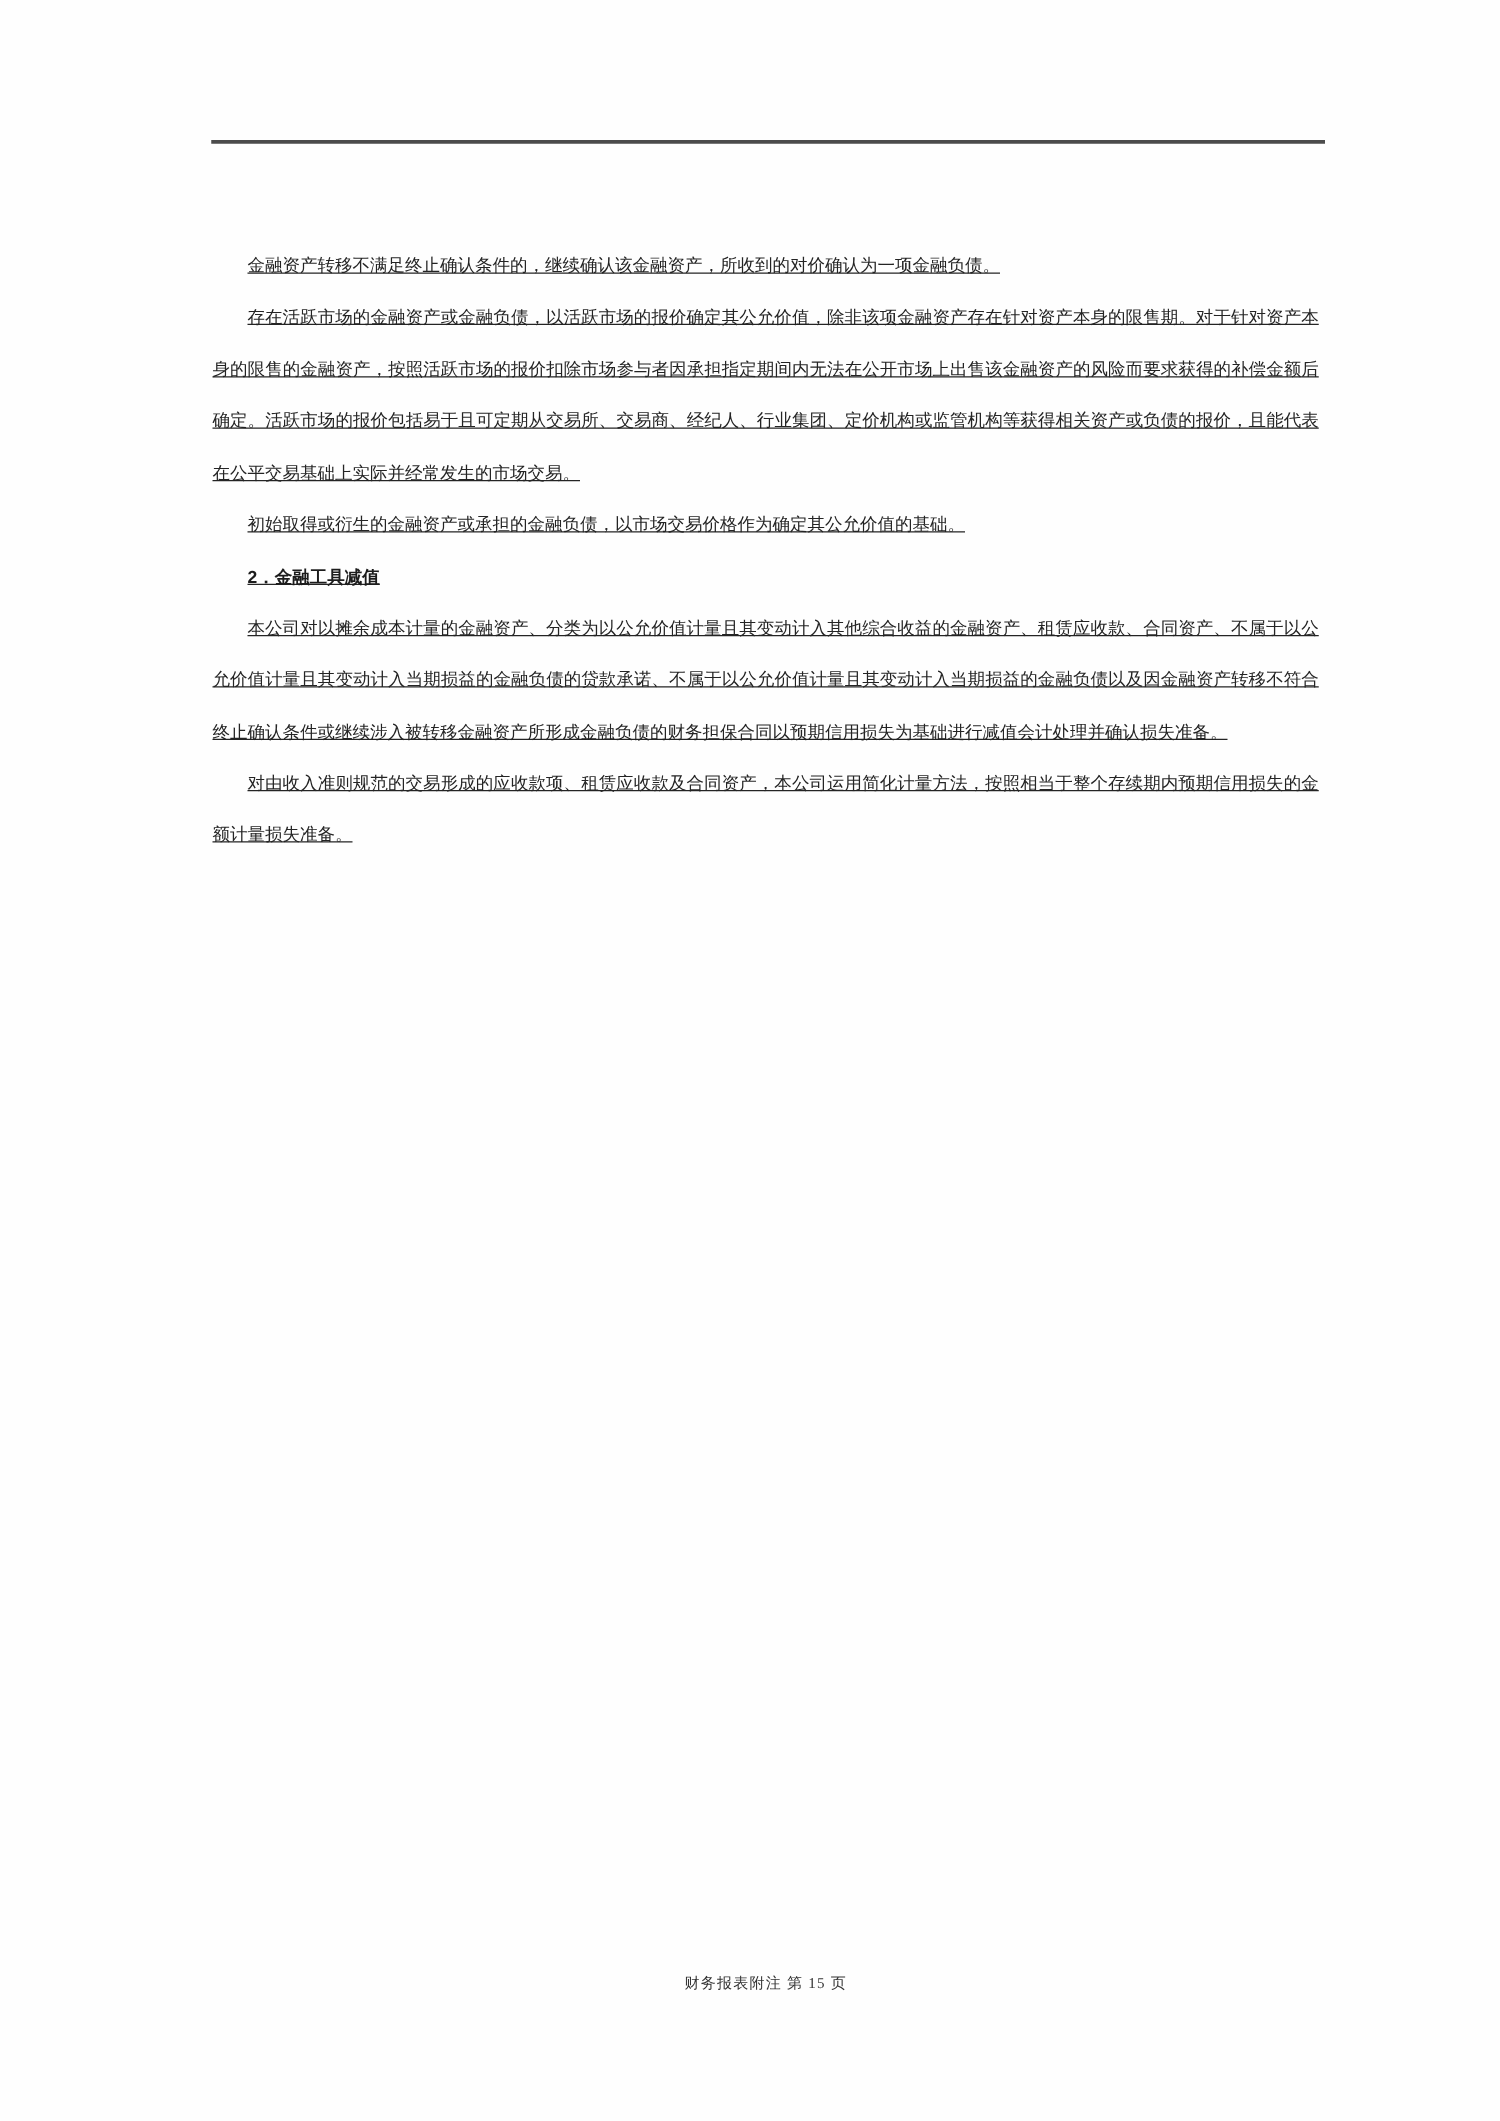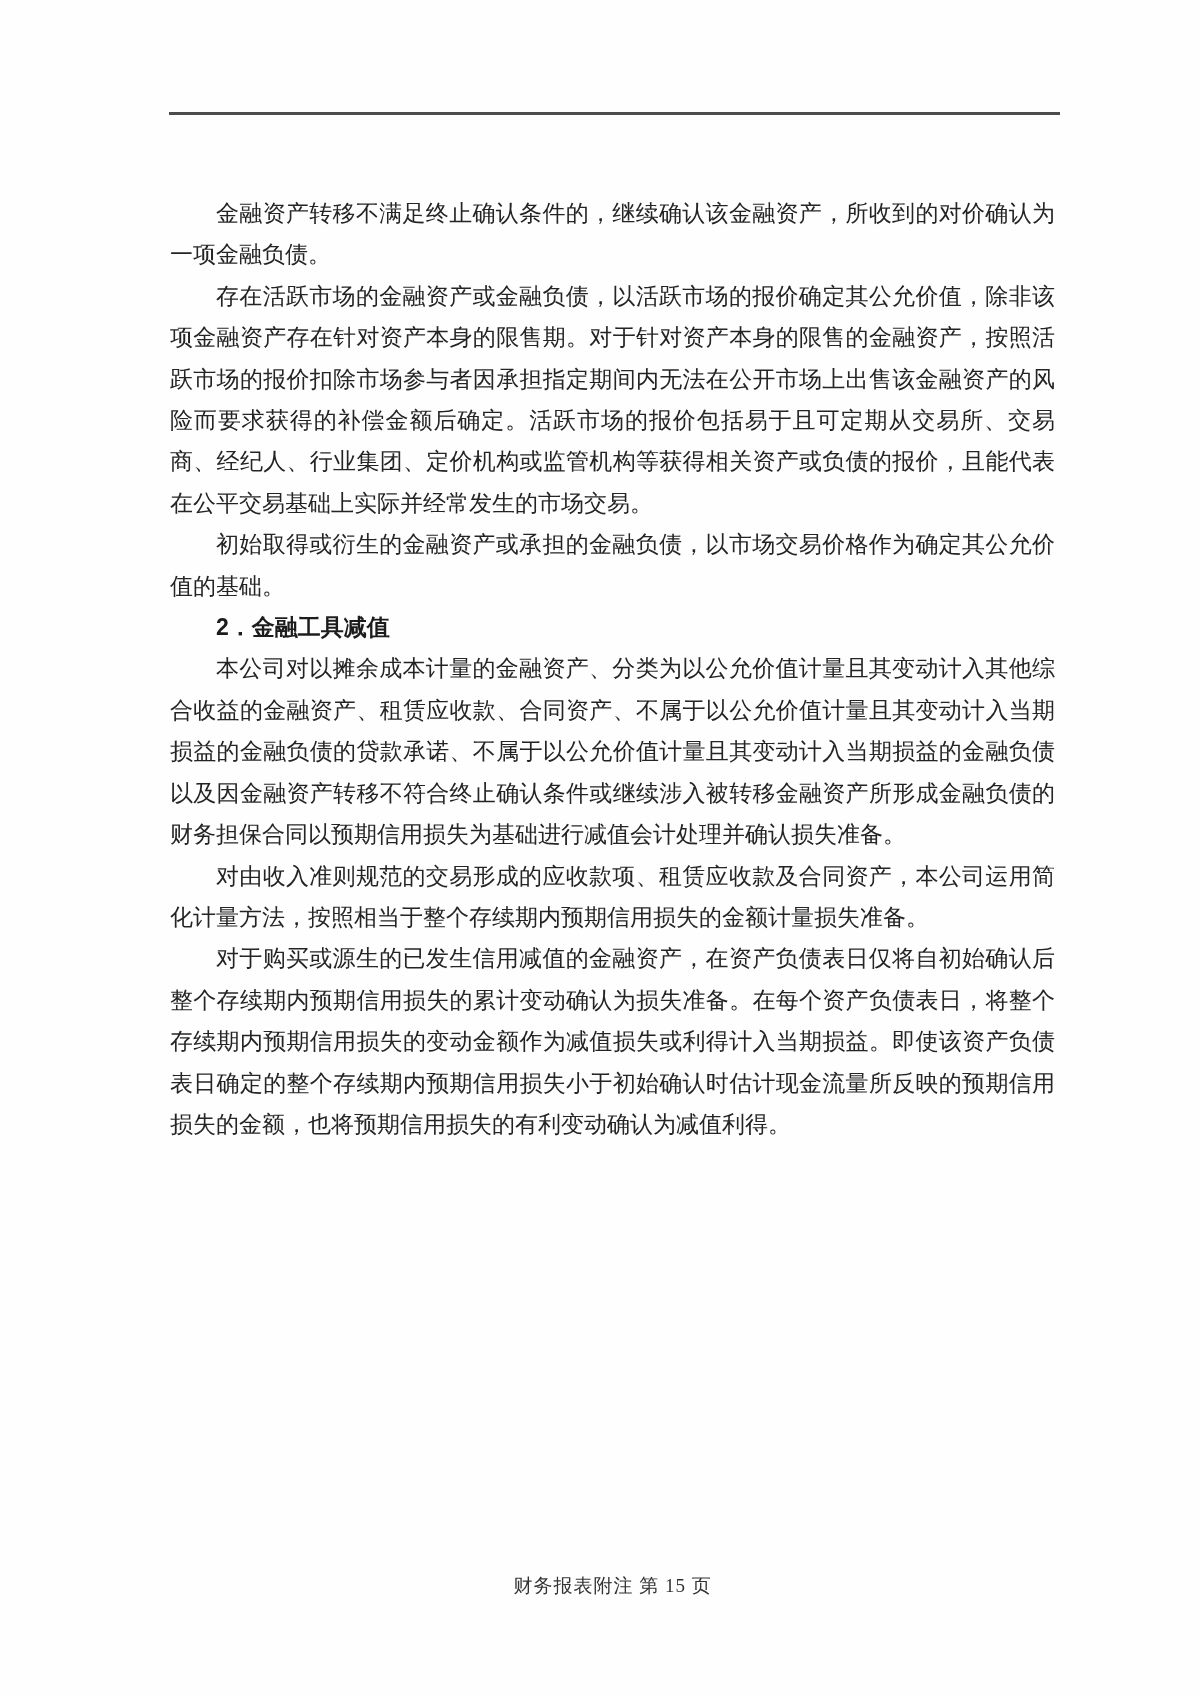--- a/index.html
+++ b/index.html
@@ -17,56 +17,56 @@
     left: 169px;
     width: 891px;
     height: 3px;
     background: #4c4c4c;
   }
   .doc-body {
     position: absolute;
     top: 193px;
     left: 170px;
     width: 885px;
-    font-size: 23px;
+    font-size: 14px;
     line-height: 41.4px;
     color: #242424;
     text-align: justify;
     text-justify: inter-ideograph;
+    text-decoration: underline;
   }
   .doc-body p { margin: 0; }
   .para {
     text-indent: 2em;
   }
   .heading {
     text-indent: 2em;
     font-weight: bold;
     color: #1c1c1c;
     font-family: "Liberation Sans", "DejaVu Sans", sans-serif;
   }
   .footer {
     position: absolute;
     top: 1572px;
     left: 170px;
     width: 885px;
     text-align: center;
-    font-size: 19px;
+    font-size: 12px;
     line-height: 28px;
     color: #333333;
     letter-spacing: 1px;
   }
 </style>
 </head>
 <body>
 
 <div class="page">
   <div class="header-rule"></div>
   <div class="doc-body">
       <p class="para">金融资产转移不满足终止确认条件的，继续确认该金融资产，所收到的对价确认为一项金融负债。</p>
       <p class="para">存在活跃市场的金融资产或金融负债，以活跃市场的报价确定其公允价值，除非该项金融资产存在针对资产本身的限售期。对于针对资产本身的限售的金融资产，按照活跃市场的报价扣除市场参与者因承担指定期间内无法在公开市场上出售该金融资产的风险而要求获得的补偿金额后确定。活跃市场的报价包括易于且可定期从交易所、交易商、经纪人、行业集团、定价机构或监管机构等获得相关资产或负债的报价，且能代表在公平交易基础上实际并经常发生的市场交易。</p>
       <p class="para">初始取得或衍生的金融资产或承担的金融负债，以市场交易价格作为确定其公允价值的基础。</p>
       <p class="heading">2．金融工具减值</p>
       <p class="para">本公司对以摊余成本计量的金融资产、分类为以公允价值计量且其变动计入其他综合收益的金融资产、租赁应收款、合同资产、不属于以公允价值计量且其变动计入当期损益的金融负债的贷款承诺、不属于以公允价值计量且其变动计入当期损益的金融负债以及因金融资产转移不符合终止确认条件或继续涉入被转移金融资产所形成金融负债的财务担保合同以预期信用损失为基础进行减值会计处理并确认损失准备。</p>
       <p class="para">对由收入准则规范的交易形成的应收款项、租赁应收款及合同资产，本公司运用简化计量方法，按照相当于整个存续期内预期信用损失的金额计量损失准备。</p>
-      <p class="para">对于购买或源生的已发生信用减值的金融资产，在资产负债表日仅将自初始确认后整个存续期内预期信用损失的累计变动确认为损失准备。在每个资产负债表日，将整个存续期内预期信用损失的变动金额作为减值损失或利得计入当期损益。即使该资产负债表日确定的整个存续期内预期信用损失小于初始确认时估计现金流量所反映的预期信用损失的金额，也将预期信用损失的有利变动确认为减值利得。</p>
     </div>
   <div class="footer">财务报表附注 第 15 页</div>
 </div>
 
 </body></html>

